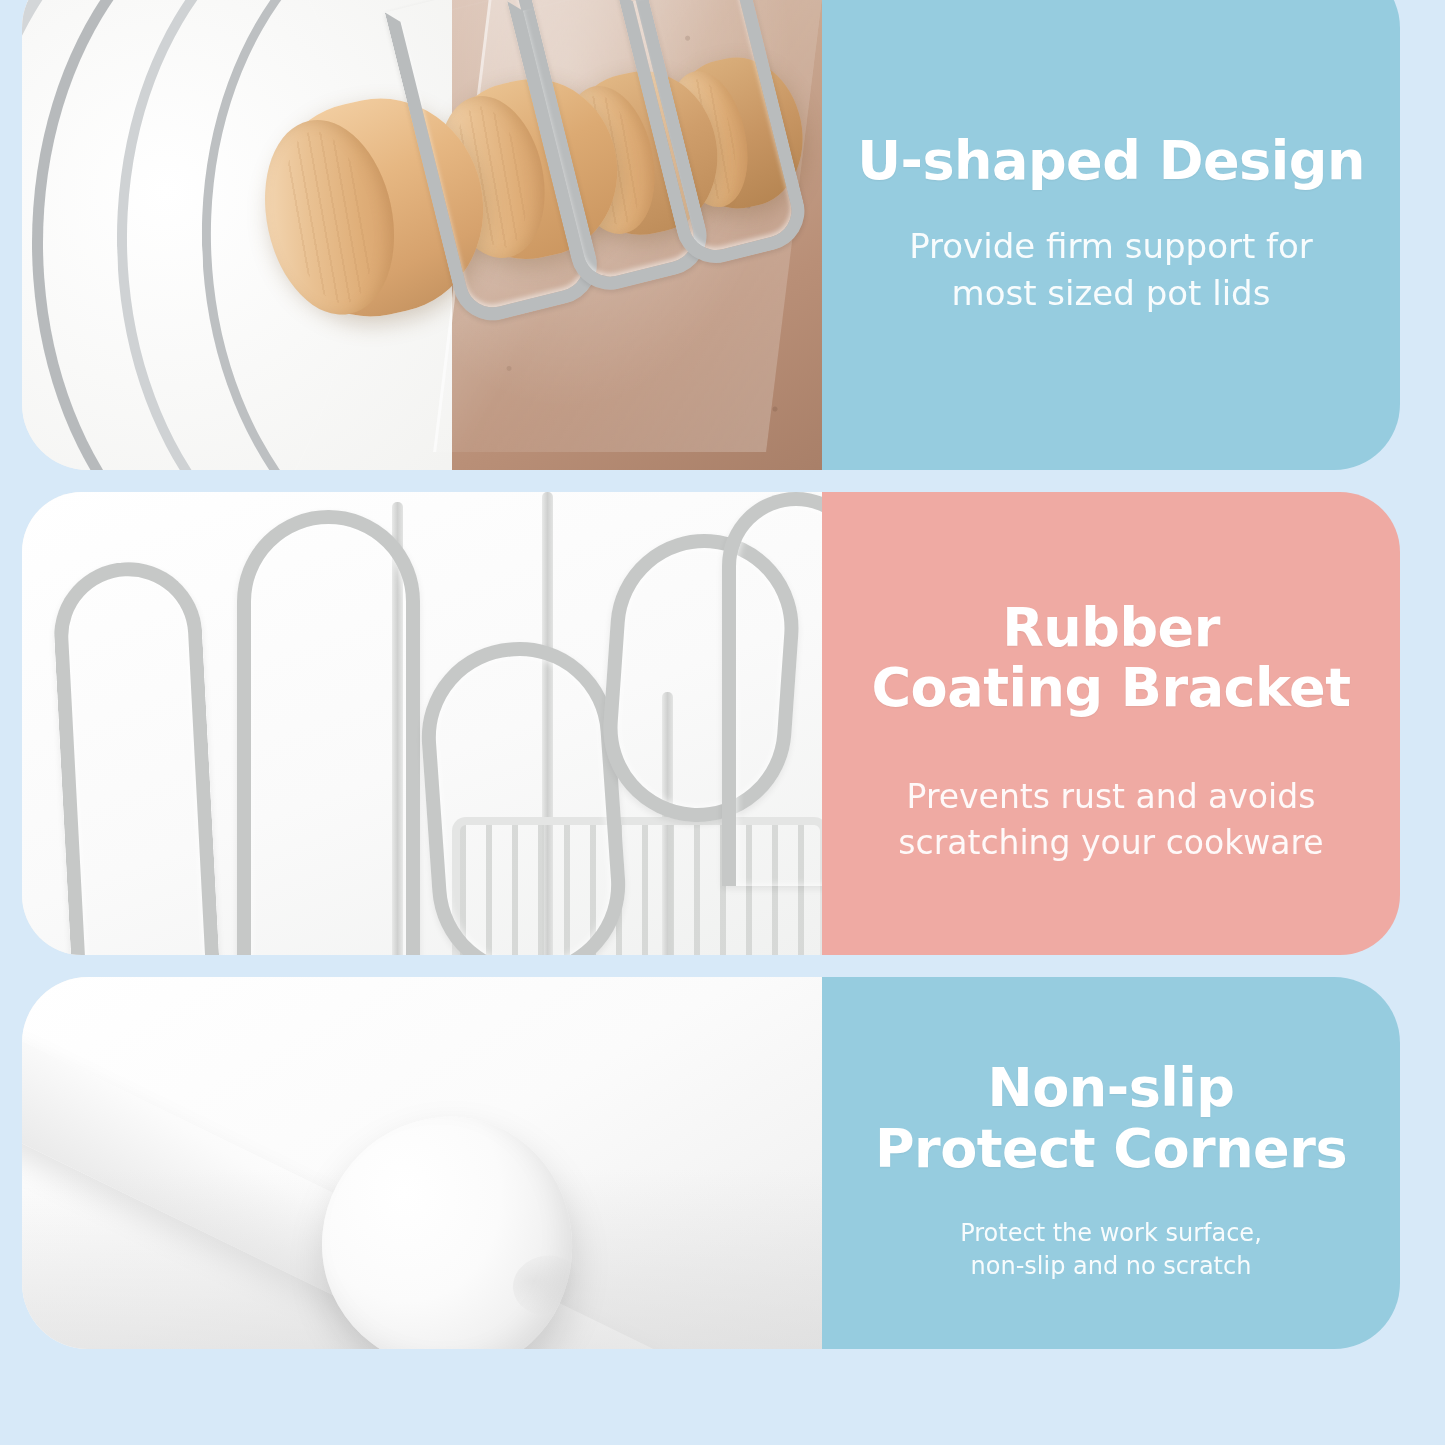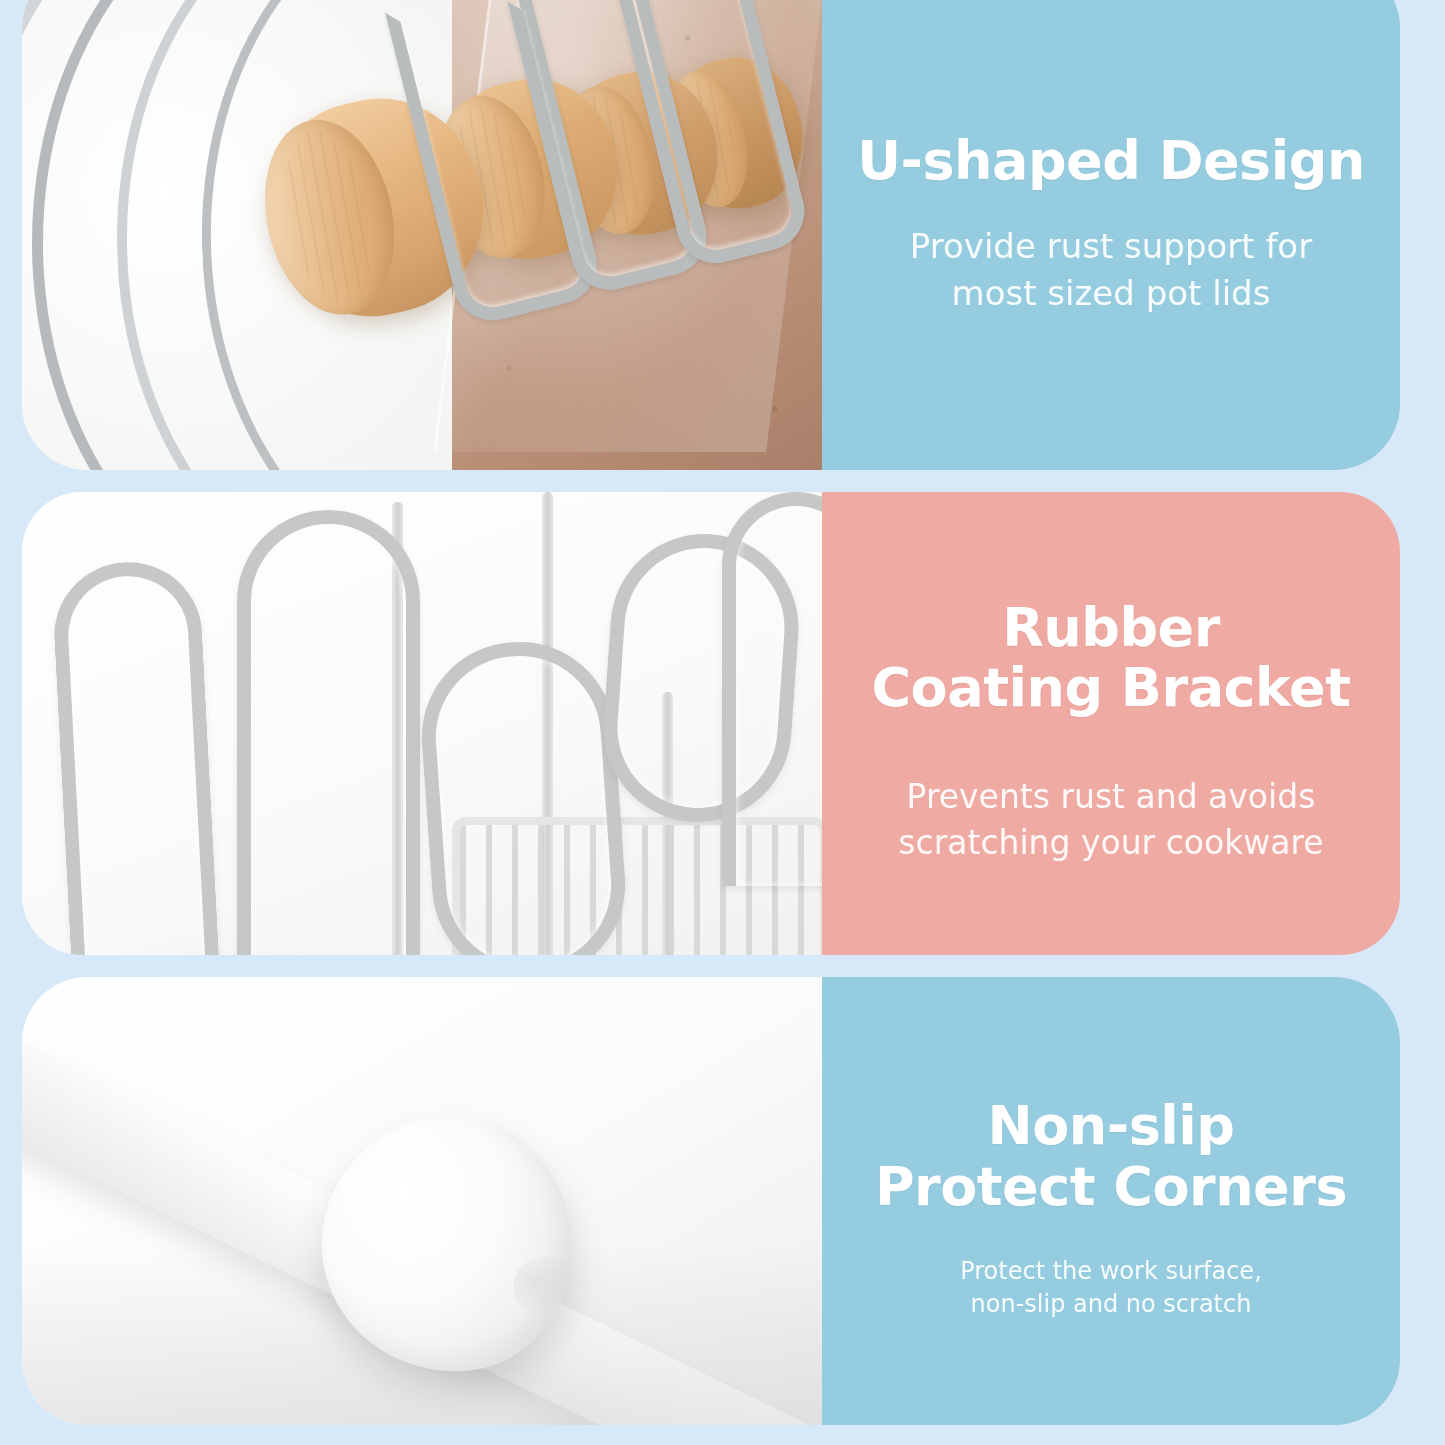--- a/index.html
+++ b/index.html
@@ -24,21 +24,21 @@
   
   .panel {
     position: absolute;
     left: 22px;
     right: 45px;
     display: flex;
     overflow: hidden;
   }
   .panel-1 { top: -38px;  height: 508px; border-radius: 66px; }
   .panel-2 { top: 492px;  height: 463px; border-radius: 60px; }
-  .panel-3 { top: 977px;  height: 448px; border-radius: 66px; }
+  .panel-3 { top: 977px;  height: 372px; border-radius: 66px; }
 
   .photo {
     position: relative;
     width: 800px;
     flex: 0 0 800px;
     overflow: hidden;
     background: #f4f4f2;
   }
   .copy {
     position: relative;
@@ -323,21 +323,21 @@
         </div>
 
       <div class="u-wire uw-1"></div>
       <div class="u-wire uw-2"></div>
       <div class="u-wire uw-3"></div>
     </div>
 
     <div class="copy blue">
       <h2 class="headline">U-shaped Design</h2>
       <p class="subline">
-        <span>Provide rust support for</span><br>
+        <span>Provide firm support for</span><br>
         <span>most sized pot lids</span>
       </p>
     </div>
   </section>
 
   <section class="panel panel-2">
 
     <div class="photo">
       <div class="p2-bg"></div>
       <div class="post ps1"></div>

